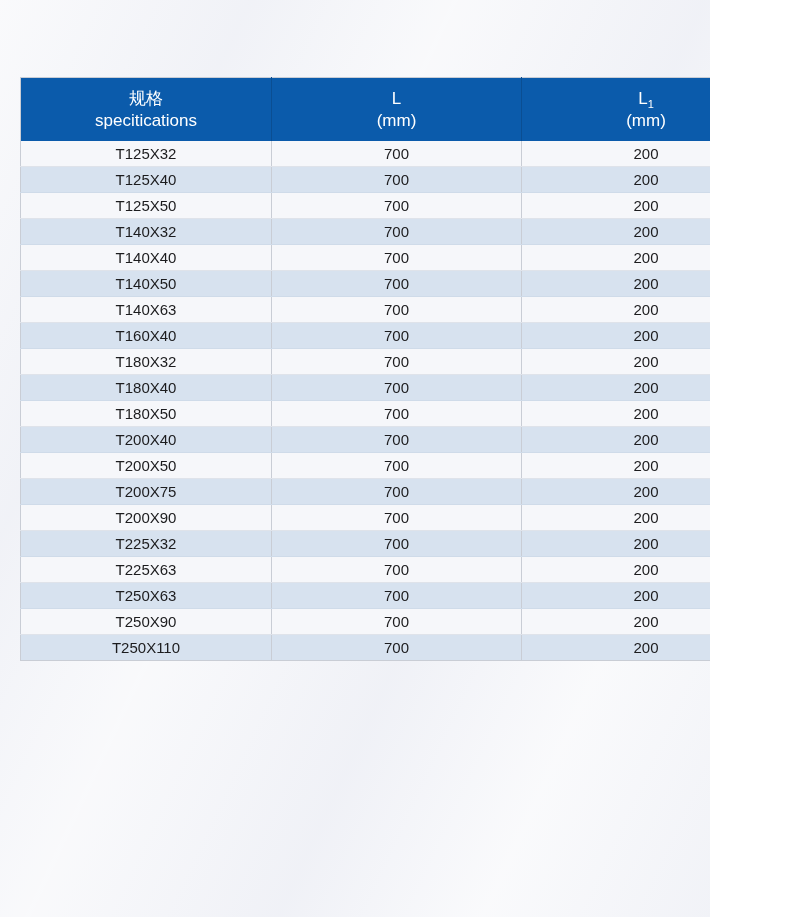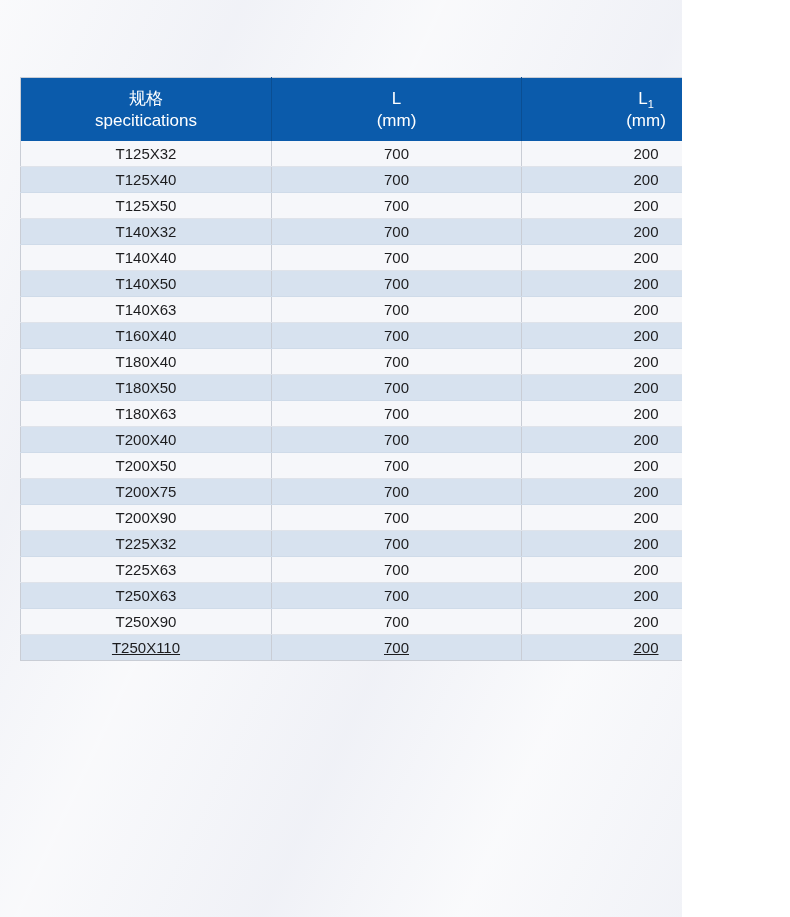--- a/index.html
+++ b/index.html
@@ -8,20 +8,21 @@
   }
   body {
     font-family: "Liberation Sans", "DejaVu Sans", sans-serif;
   }
   .canvas {
     position: relative;
     width: 682px;
     height: 917px;
     overflow: hidden;
     background: var(--page-bg, #f3f4f8);
+    padding-left: 28px;
   }
   
   .canvas::before {
     content: "";
     position: absolute;
     inset: 0;
     background:
       linear-gradient(115deg,
         rgba(255,255,255,0.55) 0%,
         rgba(236,238,245,0.35) 22%,
@@ -80,21 +81,20 @@
   }
   .spec-table tbody tr:nth-child(even) td {
     background: var(--row-blue, #d7e2ef);
     border-bottom-color: var(--row-blue-line, #cfdbe9);
   }
   .spec-table tbody tr:nth-child(odd) td {
     background: var(--row-white, #f6f7fa);
   }
   .spec-table tbody tr:last-child td {
     border-bottom: none;
-    text-decoration: underline;
   }
 </style>
 </head>
 <body>
 
 <div class="canvas">
   <table class="spec-table">
     <colgroup>
       <col class="c1">
         <col class="c2">
@@ -151,31 +151,31 @@
           <td>T140X63</td>
           <td>700</td>
           <td>200</td>
         </tr>
         <tr>
           <td>T160X40</td>
           <td>700</td>
           <td>200</td>
         </tr>
         <tr>
+          <td>T180X32</td>
+          <td>700</td>
+          <td>200</td>
+        </tr>
+        <tr>
           <td>T180X40</td>
           <td>700</td>
           <td>200</td>
         </tr>
         <tr>
           <td>T180X50</td>
-          <td>700</td>
-          <td>200</td>
-        </tr>
-        <tr>
-          <td>T180X63</td>
           <td>700</td>
           <td>200</td>
         </tr>
         <tr>
           <td>T200X40</td>
           <td>700</td>
           <td>200</td>
         </tr>
         <tr>
           <td>T200X50</td>

